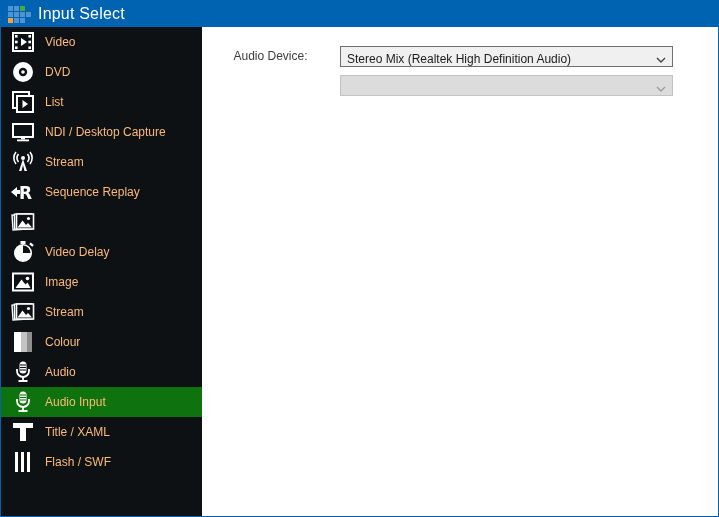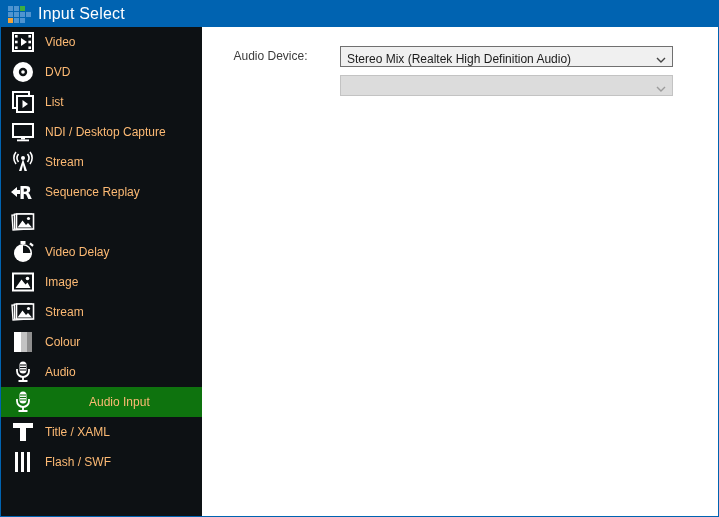--- a/index.html
+++ b/index.html
@@ -37,21 +37,21 @@
   
   .sidebar {
     width:201px; flex:0 0 201px;
     background:#0d1114;
     overflow:hidden;
   }
   .side-item {
     height:30px; display:flex; align-items:center;
     cursor:pointer; color:#fdba74;
   }
-  .side-item.selected { background:#0e730e;gap:44px; }
+  .side-item.selected { background:#0e730e; }
   .side-icon { width:30px; flex:0 0 30px; margin-left:7px;
     display:flex; align-items:center; justify-content:center; }
   .side-icon svg { display:block; }
   .side-label { font-size:12px; margin-left:7px; white-space:nowrap; }
 
   
   .main { flex:1; background:#ffffff; padding-top:19px; }
   .device-row { display:flex; }
   .device-label {
     width:138px; flex:0 0 138px; text-align:center;

